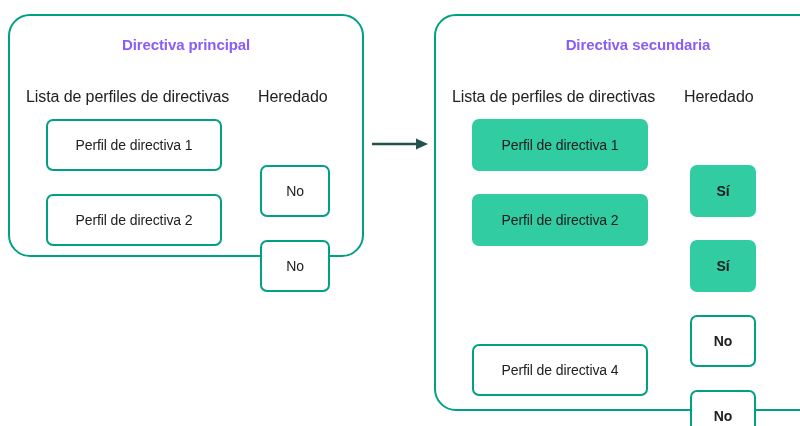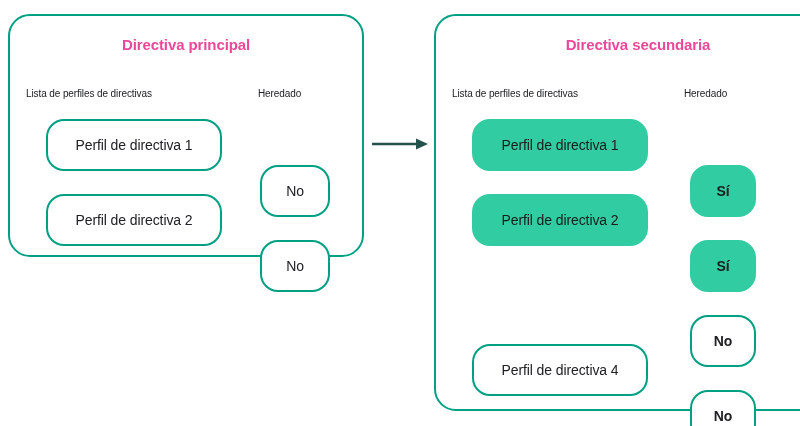--- a/index.html
+++ b/index.html
@@ -45,34 +45,34 @@
 
   .panel-title {
     position: absolute;
     left: 0;
     right: 0;
     top: 20px;
     text-align: center;
     font-size: 15px;
     font-weight: bold;
     letter-spacing: -0.1px;
-    color: #ec4899;
+    color: #8b5cf6;
   }
 
   
   .col-headers {
     position: absolute;
     left: 0;
     right: 0;
     top: 72px;
     height: 18px;
   }
   .col-header {
     position: absolute;
-    font-size: 10px;
+    font-size: 16px;
     color: #202124;
     white-space: nowrap;
     letter-spacing: -0.1px;
   }
   .panel-primary .col-header-list  { left: 16px;  top: 0; }
   .panel-primary .col-header-inh   { left: 248px; top: 0; }
   .panel-secondary .col-header-list { left: 16px;  top: 0; }
   .panel-secondary .col-header-inh  { left: 248px; top: 0; }
 
   
@@ -87,21 +87,21 @@
     height: 52px;
     margin-bottom: 23px;
   }
   .row:last-child { margin-bottom: 0; }
 
   .chip {
     position: absolute;
     box-sizing: border-box;
     height: 52px;
     border: 2px solid #00a082;
-    border-radius: 18px;
+    border-radius: 7px;
     background: #ffffff;
     display: flex;
     align-items: center;
     justify-content: center;
     font-size: 14px;
     letter-spacing: -0.1px;
     color: #202124;
   }
   .chip-profile {
     left: 36px;

